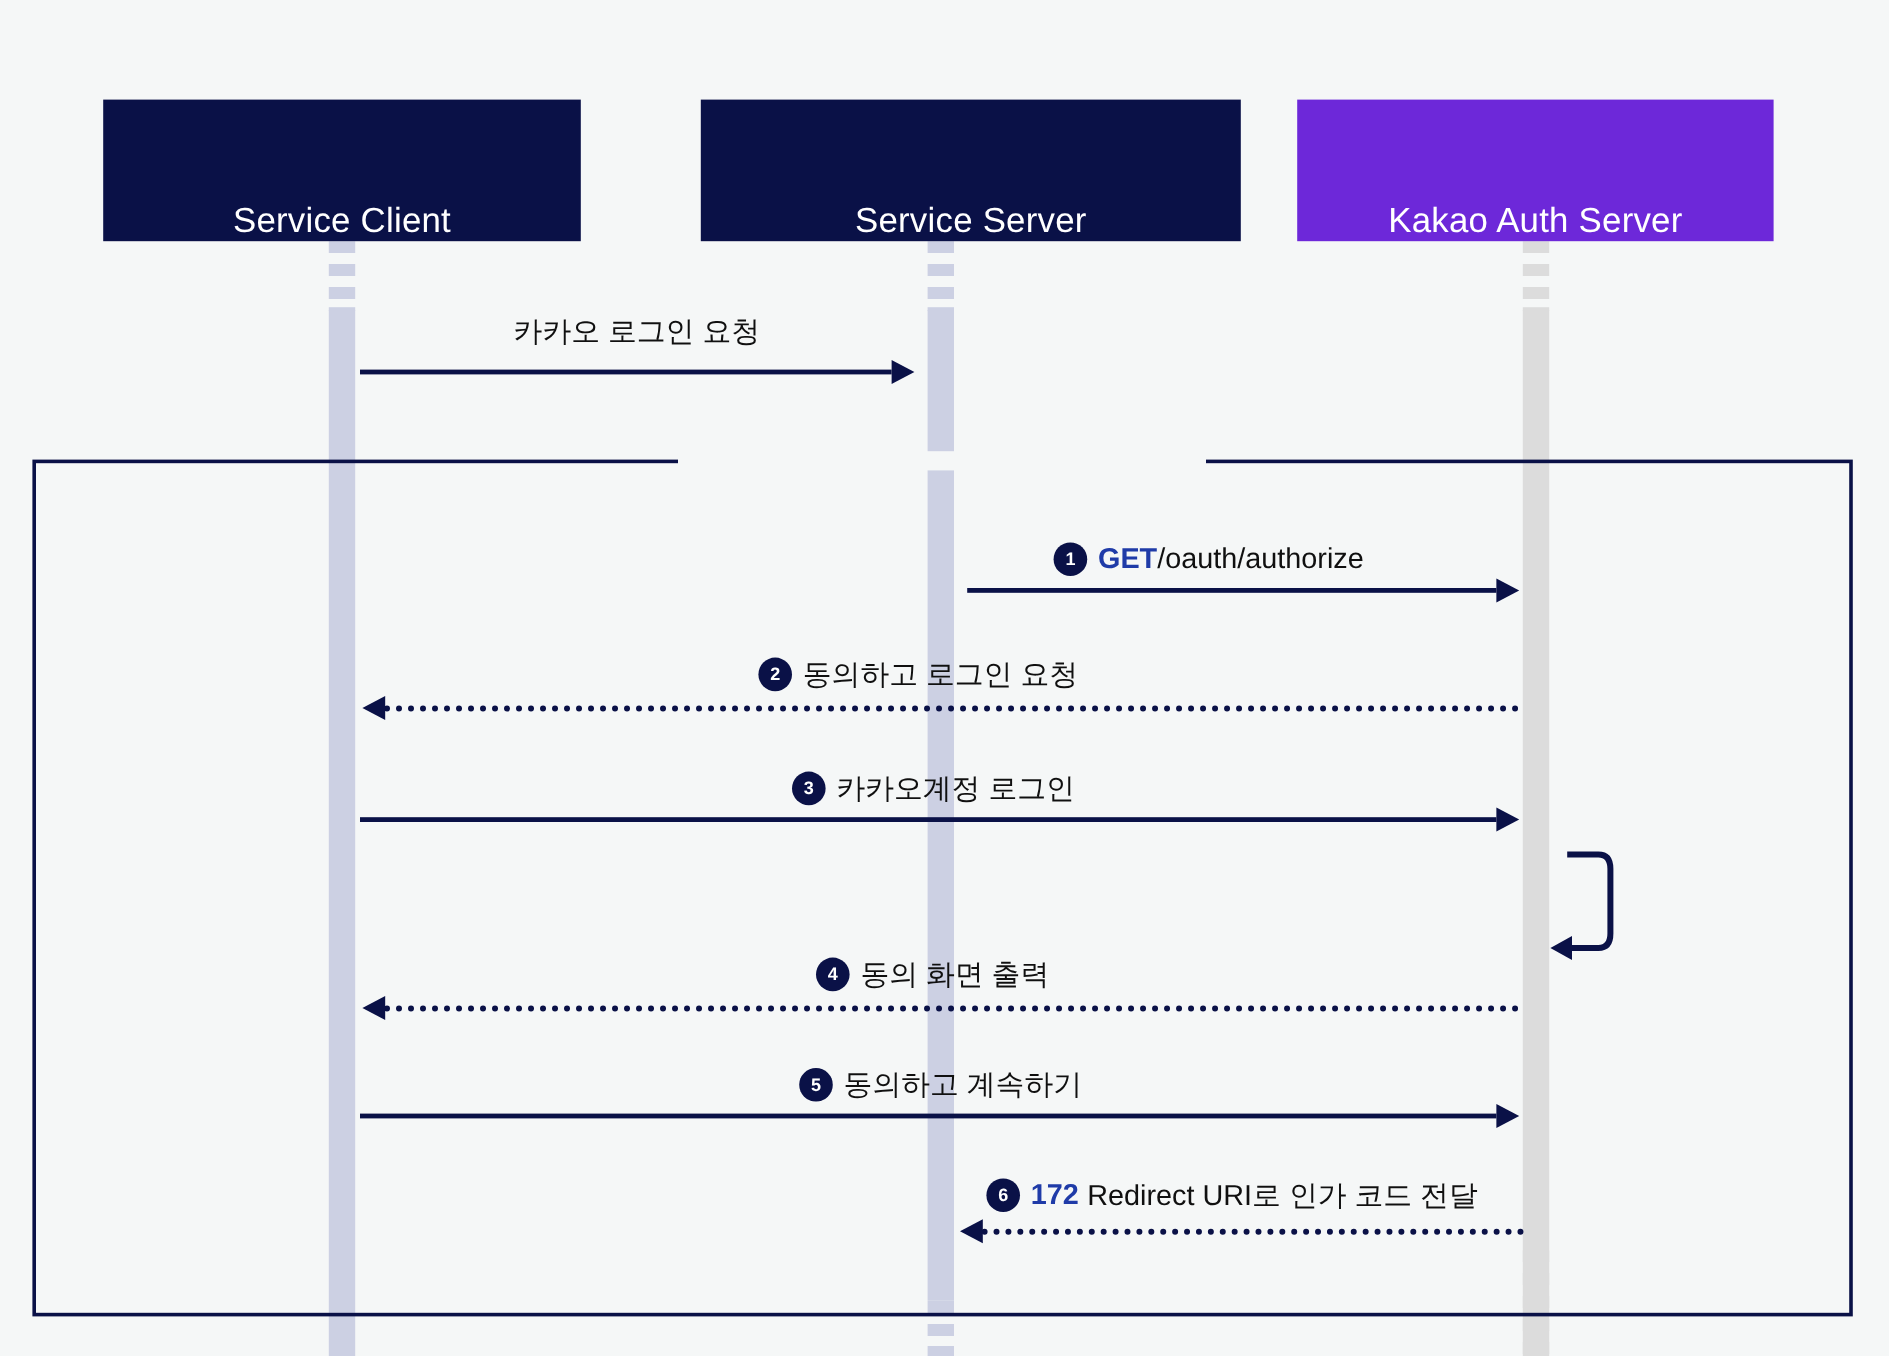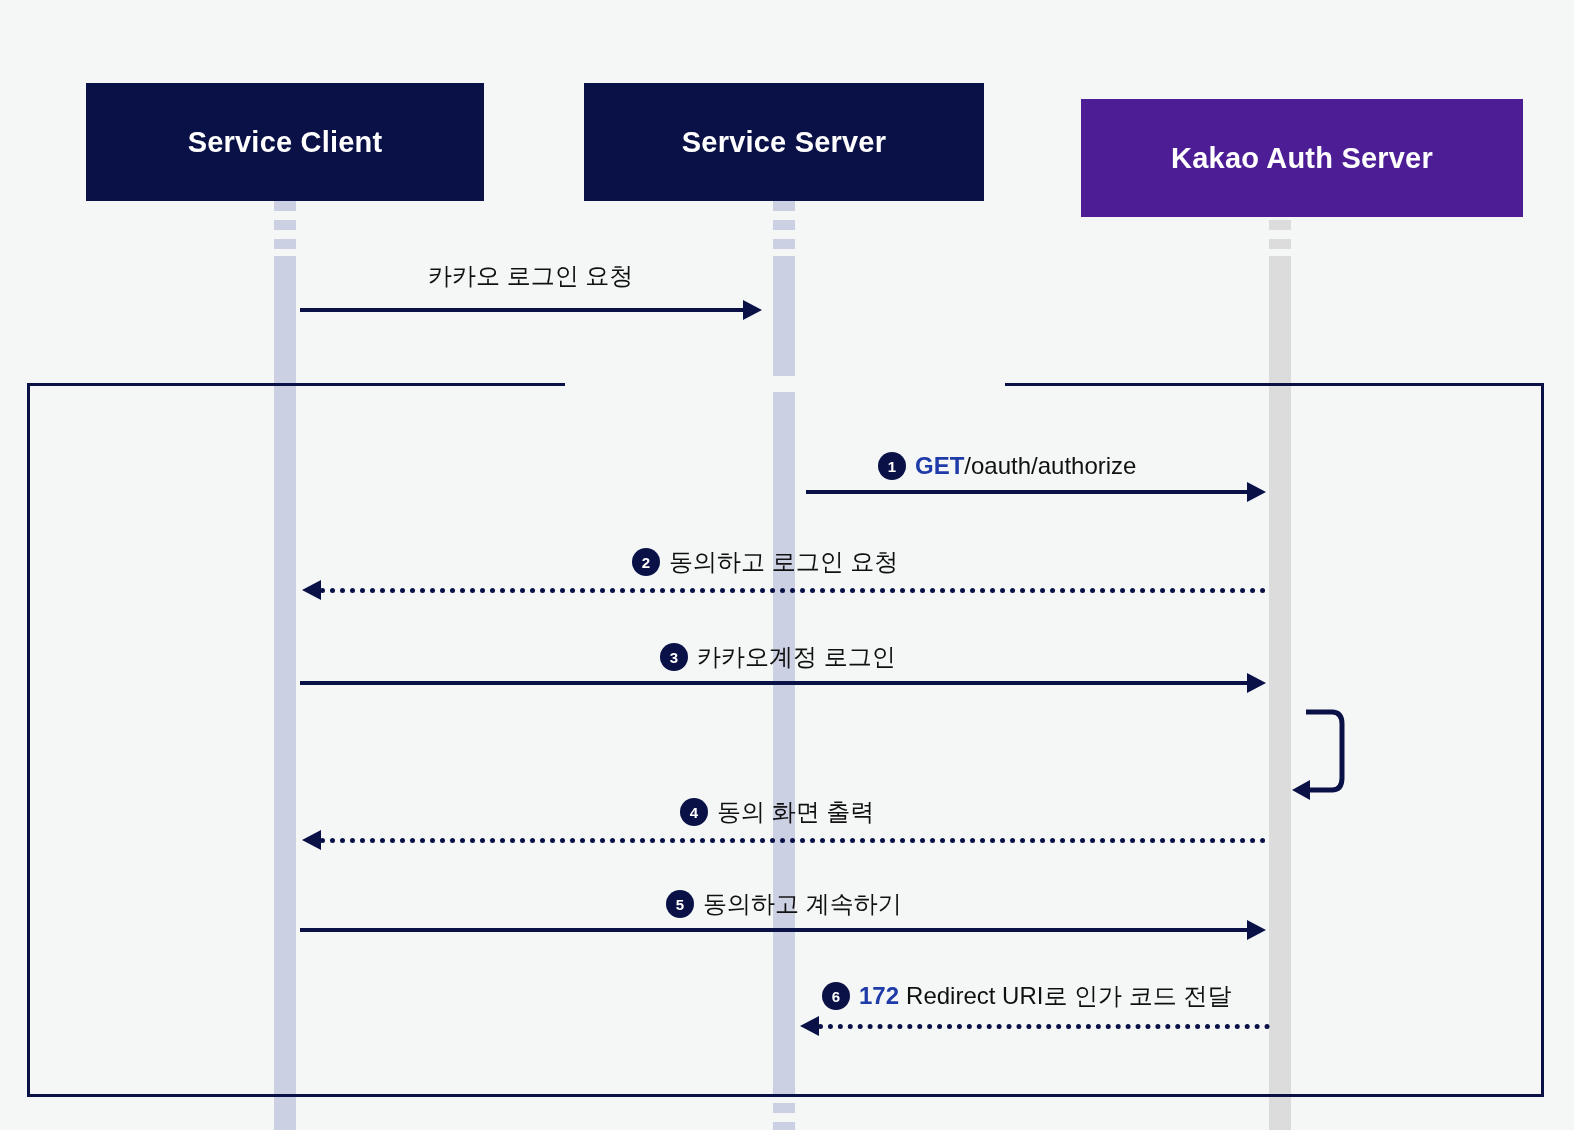--- a/index.html
+++ b/index.html
@@ -17,31 +17,31 @@
     background: #f5f7f7;
     overflow: hidden;
   }
 
   
   .participant {
     position: absolute;
     top: 83px;
     height: 118px;
     display: flex;
-    align-items: center;
+    align-items: flex-end;
     justify-content: center;
     color: #ffffff;
     font-size: 29px;
     letter-spacing: .2px;
-    font-weight: 700;
+    font-weight: 400;
     user-select: none;
   }
   .p-client  { left: 86px;  width: 398px; background: #0a1147; }
-  .p-server  { left: 584px; width: 400px; background: #0a1147; }
-  .p-kakao   { left: 1081px; width: 442px; background: #4c1d95; margin-top: 16px; }
+  .p-server  { left: 584px; width: 450px; background: #0a1147; }
+  .p-kakao   { left: 1081px; width: 397px; background: #6d28d9; }
 
   
   .lifeline {
     position: absolute;
     width: 22px;
   }
   .ll-solid   { background: #ccd0e3; }
   .ll-gray    { background: #dcdcdc; }
   .ll-dashed  {
     background-image: repeating-linear-gradient(

